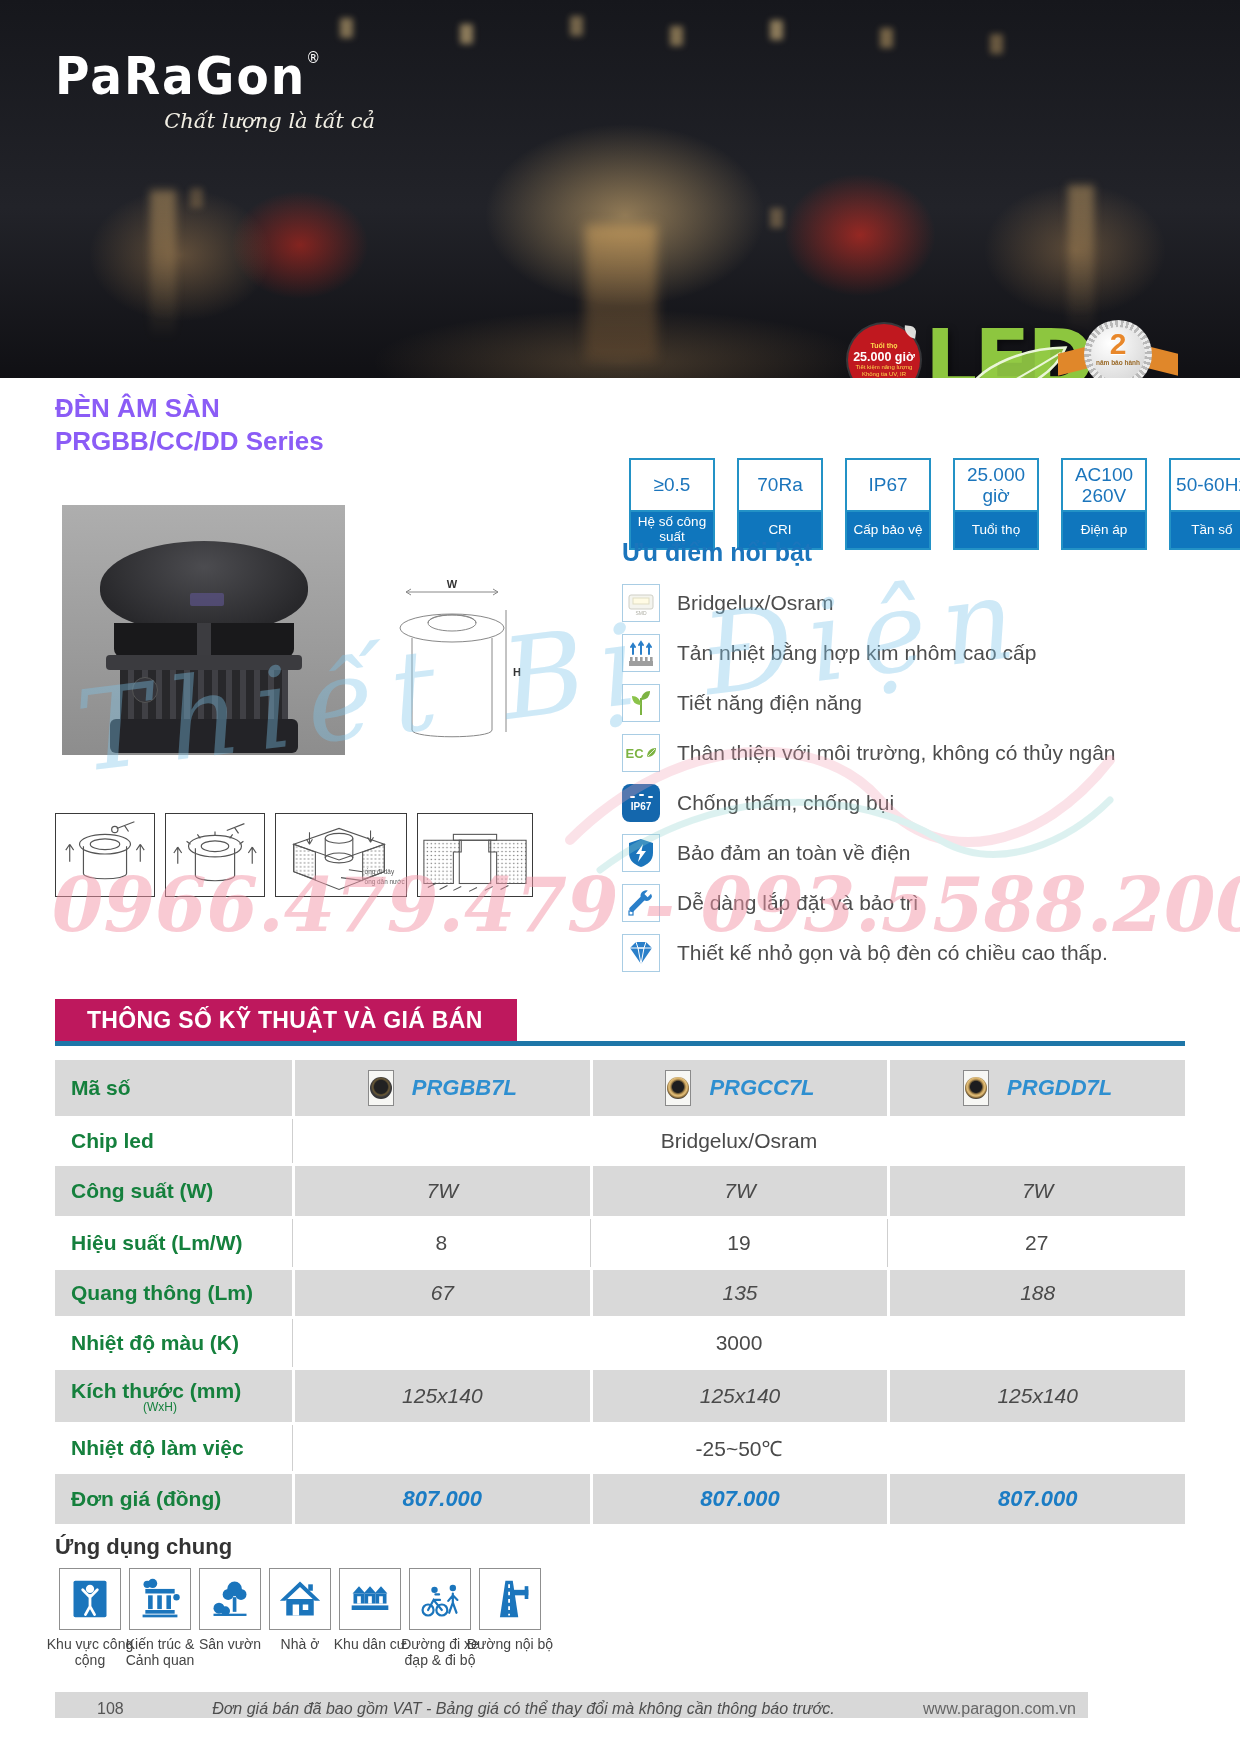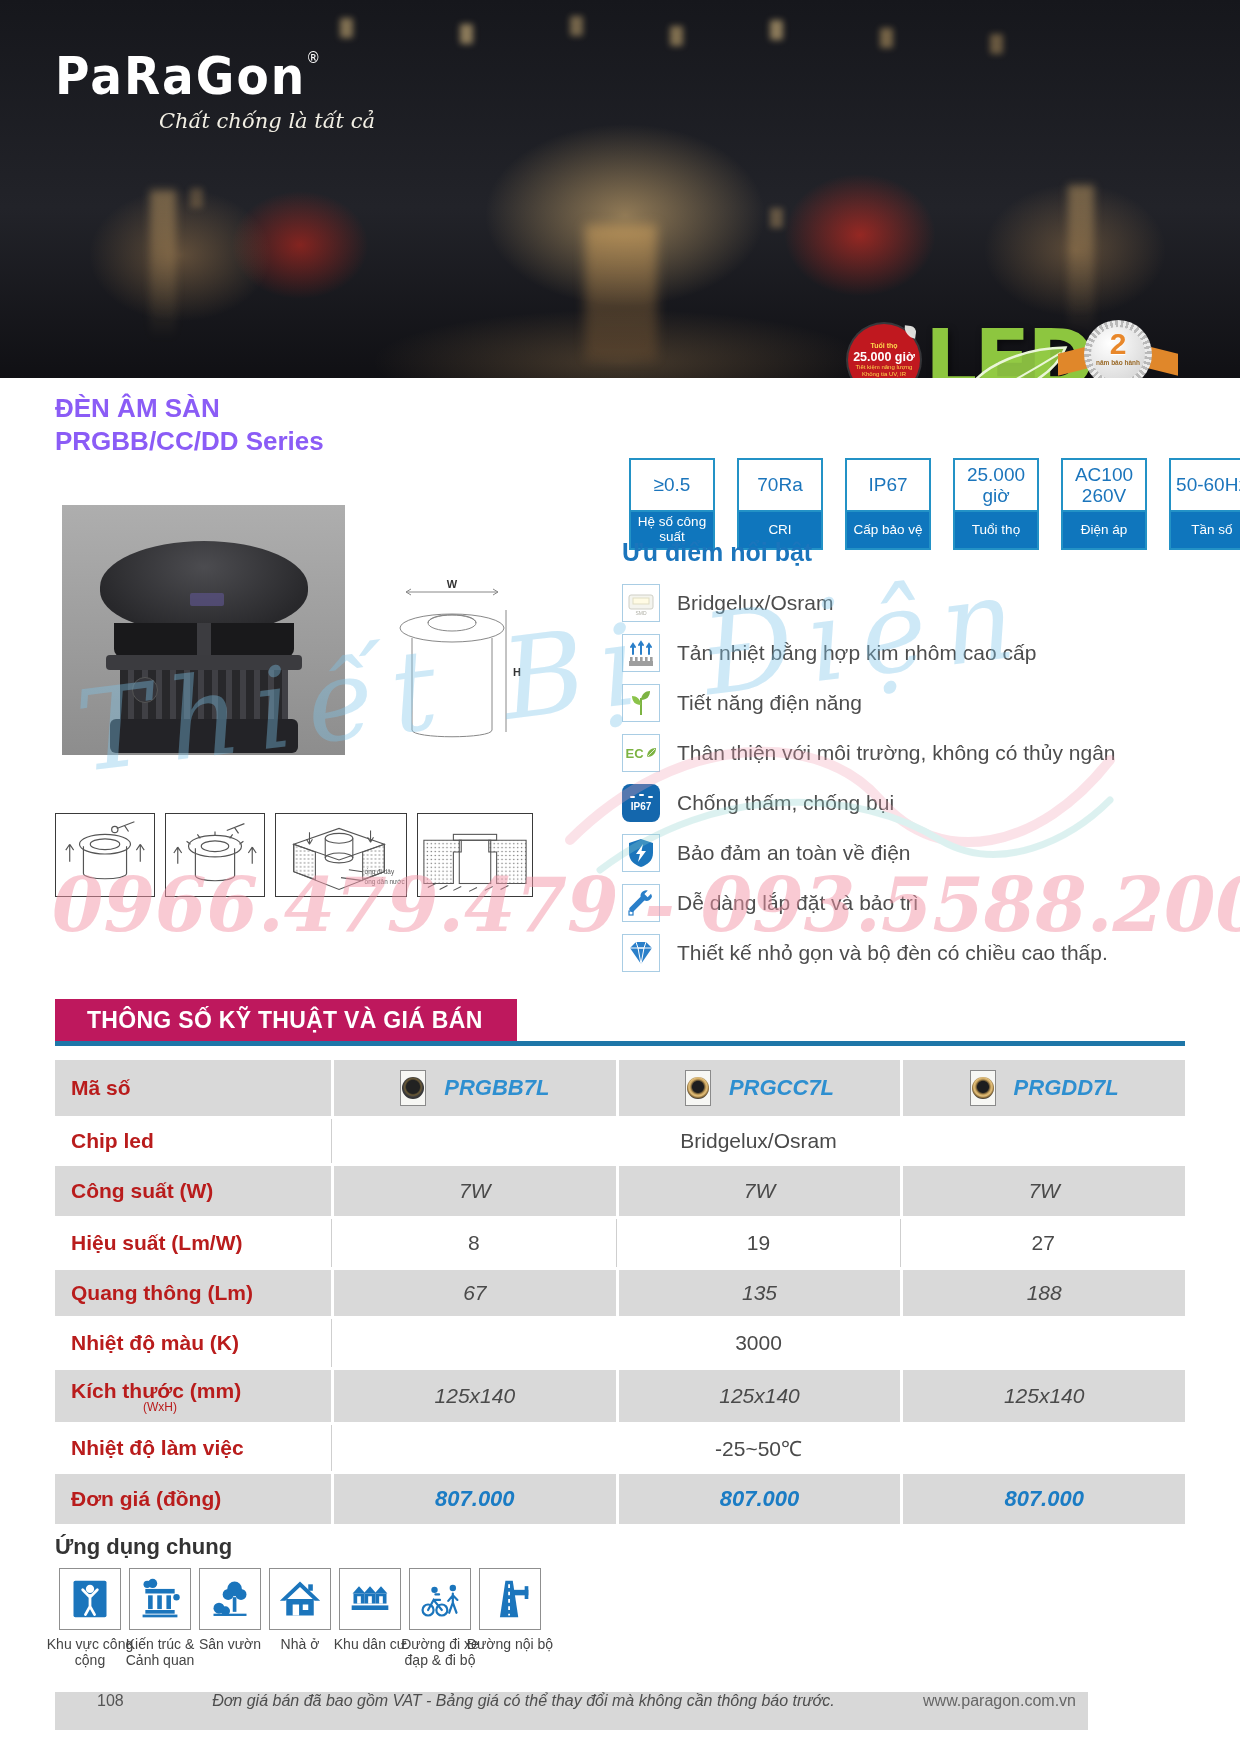--- a/index.html
+++ b/index.html
@@ -108,22 +108,22 @@
 
   
   .section-bar { left:55px; top:999px; width:462px; height:42px; background:#be185d; color:#fff;
     font-weight:700; font-size:23px; line-height:42px; padding-left:32px; letter-spacing:.3px; }
   .section-underline { left:55px; top:1041px; width:1130px; height:5px; background:#1e76a8; }
 
   
   .spec-table { left:55px; top:1060px; width:1130px; }
   .t-row { display:flex; margin-bottom:3px; }
   .t-row.gray { background:#d9d9d9; }
-  .t-label { flex:none; width:276px; padding-left:16px; display:flex; flex-direction:column;
-    justify-content:center; font-weight:700; font-size:21px; color:#b91c1c; }
+  .t-label { flex:none; width:237px; padding-left:16px; display:flex; flex-direction:column;
+    justify-content:center; font-weight:700; font-size:21px; color:#15803d; }
   .t-sub { font-weight:400; font-size:12px; margin-left:72px; margin-top:-3px; }
   .t-cell { flex:1; display:flex; align-items:center; justify-content:center; font-size:21px; color:#4a4a4a; }
   .gray .t-cell { border-left:3px solid #fff;font-style:italic; }
   .white .t-cell { border-left:1px solid #cfcfcf; }
   .t-span { flex:3; display:flex; align-items:center; justify-content:center; font-size:21px; color:#4a4a4a; }
   .white .t-span { border-left:1px solid #cfcfcf; }
   .model-name { color:#2e8fd0; font-weight:700; font-size:22px; margin-left:18px; }
   .price { color:#1b7cc4; font-weight:700; font-size:22px; }
   .thumb { width:26px; height:36px; background:#f7f7f4; border:1px solid #8a8a8a;
     display:flex; align-items:center; justify-content:center; }
@@ -133,22 +133,22 @@
 
   
   .apps-heading { left:55px; top:1534px; font-weight:700; font-size:22px; color:#333; }
   .apps { left:55px; top:1568px; display:flex; }
   .app { width:70px; position:relative; display:flex; flex-direction:column; align-items:center; }
   .app-box { width:62px; height:62px; border:1.5px solid #8f8f8f; background:#fff;
     display:flex; align-items:center; justify-content:center; }
   .app-label { width:88px; margin-top:6px; font-size:14px; color:#444; text-align:center; line-height:1.15; }
 
   
-  .footer { left:55px; top:1692px; width:1033px; height:38px; background:#d8d8d8;
-    display:flex; align-items:flex-start; font-size:16px; color:#555; }
+  .footer { left:55px; top:1692px; width:1033px; height:26px; background:#d8d8d8;
+    display:flex; align-items:flex-end; font-size:16px; color:#555; }
   .footer-page { margin-left:42px; }
   .footer-note { flex:1; text-align:center; font-style:italic; color:#4e4e4e; }
   .footer-site { margin-right:12px; color:#666; }
 
   
   .wm { pointer-events:none; z-index:30; white-space:nowrap; }
   .wm-script { left:70px; top:668px; font-family:"DejaVu Serif",serif; font-style:italic;
     font-size:112px; letter-spacing:16px; color:rgba(126,196,234,.38); transform:rotate(-7deg);
     transform-origin:left top; }
   .wm-phone { left:52px; top:862px; font-family:"DejaVu Serif",serif; font-style:italic; font-weight:700;
@@ -159,21 +159,21 @@
 <body>
 
 <div class="abs hero">
   <div class="abs hero-lights"></div>
   <div class="abs hero-door"></div>
   <div class="abs hero-pillar" style="left:150px;top:190px;"></div>
   <div class="abs hero-pillar" style="left:1068px;top:185px;"></div>
 
   <div class="abs logo">
     <div class="logo-text"><span>PaRaGon</span><span class="logo-reg">®</span></div>
-    <div class="logo-tagline">Chất chống là tất cả</div>
+    <div class="logo-tagline">Chất lượng là tất cả</div>
   </div>
 
   <div class="abs red-badge">
     <div class="l1">Tuổi thọ</div>
     <div class="l2">25.000 giờ</div>
     <div class="l3">Tiết kiệm năng lượng</div>
     <div class="l4">Không tia UV, IR</div>
   </div>
 
   <div class="abs led-text">LED</div>

